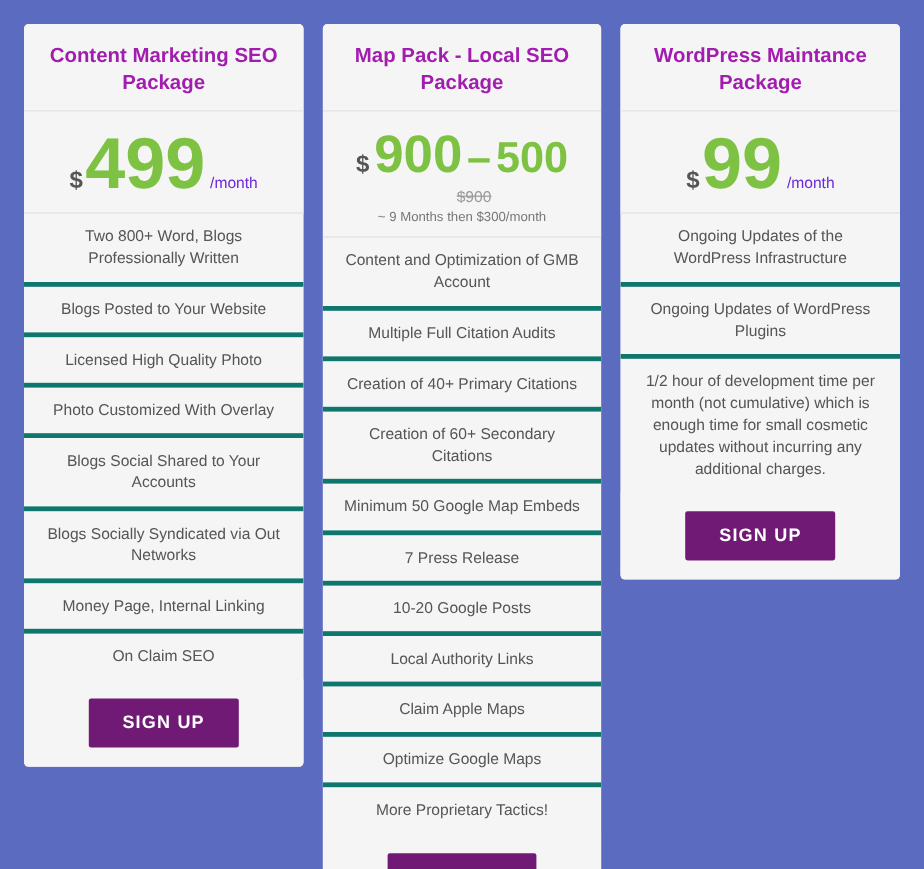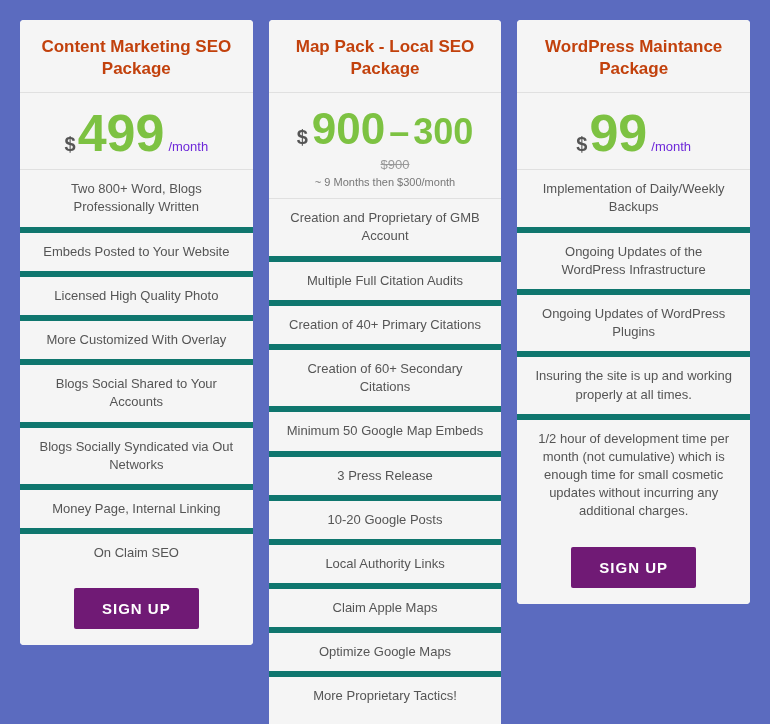--- a/index.html
+++ b/index.html
@@ -34,21 +34,21 @@
     .card-header {
       background: #f5f5f5;
       text-align: center;
       padding: 16px 12px 12px;
       border-bottom: 1px solid #e0e0e0;
     }
 
     .card-title {
       font-size: 17px;
       font-weight: 900;
-      color: #c2410c;
+      color: #a21caf;
       line-height: 1.3;
     }
 
     .price-section {
       background: #f5f5f5;
       text-align: center;
       padding: 14px 12px 10px;
       border-bottom: 1px solid #e0e0e0;
     }
 
@@ -59,21 +59,21 @@
       gap: 2px;
     }
 
     .price-dollar {
       font-size: 20px;
       font-weight: 700;
       color: #555;
     }
 
     .price-amount {
-      font-size: 52px;
+      font-size: 60px;
       font-weight: 900;
       color: #7dc242;
       line-height: 1;
     }
 
     .price-period {
       font-size: 13px;
       color: #6d28d9;
       margin-left: 2px;
     }
@@ -119,21 +119,21 @@
       flex: 1;
       display: flex;
       flex-direction: column;
     }
 
     .feature-item {
       padding: 10px 16px;
       text-align: center;
       font-size: 13px;
       color: #555;
-      border-bottom: 6px solid #0f766e;
+      border-bottom: 4px solid #0f766e;
       line-height: 1.4;
     }
 
     .feature-item:last-child {
       border-bottom: none;
     }
 
     .card-footer {
       padding: 16px;
       text-align: center;
@@ -167,52 +167,52 @@
       </div>
       <div class="price-section">
         <div class="price-line">
           <span class="price-dollar">$</span>
           <span class="price-amount">499</span>
           <span class="price-period">/month</span>
         </div>
       </div>
       <div class="features-list">
         <div class="feature-item">Two 800+ Word, Blogs Professionally Written</div>
-        <div class="feature-item">Embeds Posted to Your Website</div>
+        <div class="feature-item">Blogs Posted to Your Website</div>
         <div class="feature-item">Licensed High Quality Photo</div>
-        <div class="feature-item">More Customized With Overlay</div>
+        <div class="feature-item">Photo Customized With Overlay</div>
         <div class="feature-item">Blogs Social Shared to Your Accounts</div>
         <div class="feature-item">Blogs Socially Syndicated via Out Networks</div>
         <div class="feature-item">Money Page, Internal Linking</div>
         <div class="feature-item">On Claim SEO</div>
       </div>
       <div class="spacer"></div>
       <div class="card-footer"><button class="signup-button">SIGN UP</button></div>
     </div>
     <div class="pricing-card">
       <div class="card-header">
         <div class="card-title">Map Pack - Local SEO Package</div>
       </div>
       <div class="price-section">
         <div class="price-range">
           <span class="price-dollar">$</span>
           <span class="price-amount">900</span>
           <span class="price-separator"> – </span>
-          <span class="price-amount-secondary">300</span>
+          <span class="price-amount-secondary">500</span>
           <span class="price-strikethrough">$900</span>
         </div>
         <div class="price-note">~ 9 Months then $300/month</div>
       </div>
       <div class="features-list">
-        <div class="feature-item">Creation and Proprietary of GMB Account</div>
+        <div class="feature-item">Content and Optimization of GMB Account</div>
         <div class="feature-item">Multiple Full Citation Audits</div>
         <div class="feature-item">Creation of 40+ Primary Citations</div>
         <div class="feature-item">Creation of 60+ Secondary Citations</div>
         <div class="feature-item">Minimum 50 Google Map Embeds</div>
-        <div class="feature-item">3 Press Release</div>
+        <div class="feature-item">7 Press Release</div>
         <div class="feature-item">10-20 Google Posts</div>
         <div class="feature-item">Local Authority Links</div>
         <div class="feature-item">Claim Apple Maps</div>
         <div class="feature-item">Optimize Google Maps</div>
         <div class="feature-item">More Proprietary Tactics!</div>
       </div>
       <div class="spacer"></div>
       <div class="card-footer"><button class="signup-button">SIGN UP</button></div>
     </div>
     <div class="pricing-card">
@@ -220,22 +220,20 @@
         <div class="card-title">WordPress Maintance Package</div>
       </div>
       <div class="price-section">
         <div class="price-line">
           <span class="price-dollar">$</span>
           <span class="price-amount">99</span>
           <span class="price-period">/month</span>
         </div>
       </div>
       <div class="features-list">
-        <div class="feature-item">Implementation of Daily/Weekly Backups</div>
         <div class="feature-item">Ongoing Updates of the WordPress Infrastructure</div>
         <div class="feature-item">Ongoing Updates of WordPress Plugins</div>
-        <div class="feature-item">Insuring the site is up and working properly at all times.</div>
         <div class="feature-item">1/2 hour of development time per month (not cumulative) which is enough time for small cosmetic updates without incurring any additional charges.</div>
       </div>
       <div class="spacer"></div>
       <div class="card-footer"><button class="signup-button">SIGN UP</button></div>
     </div>
   </div>
 
 </body></html>

